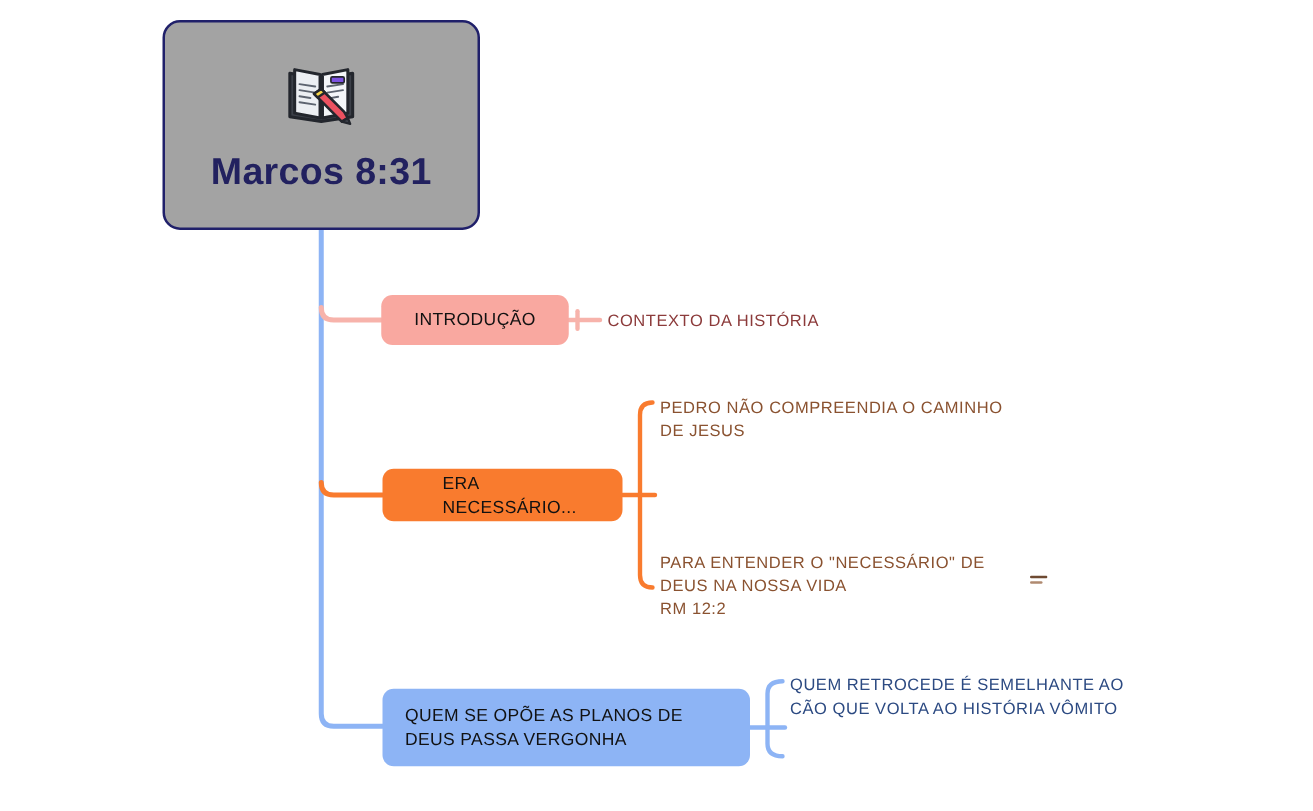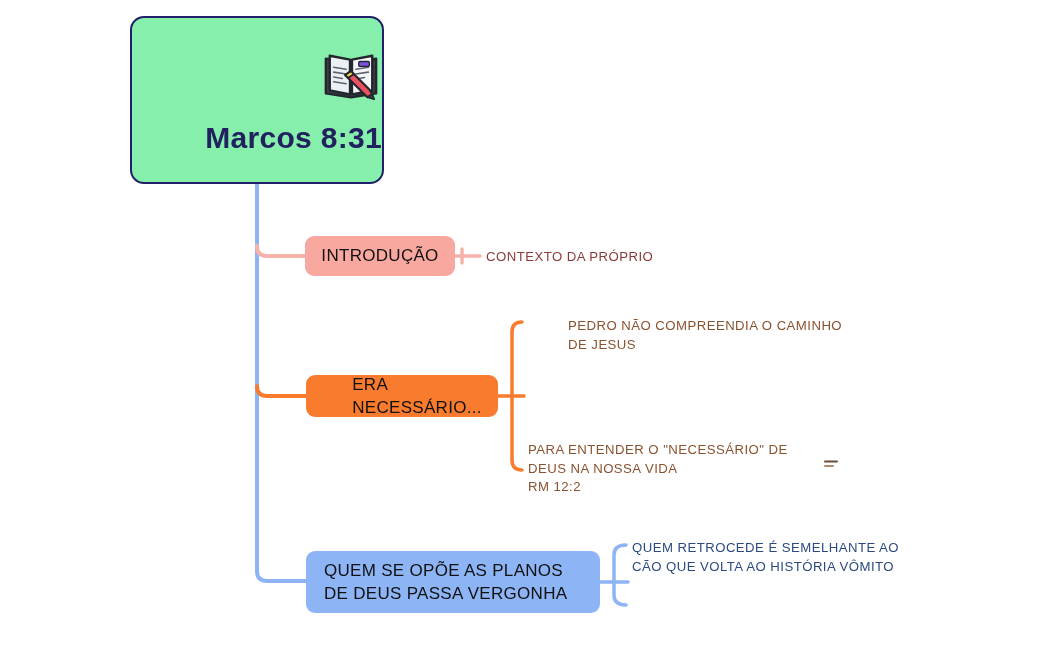--- a/index.html
+++ b/index.html
@@ -32,26 +32,26 @@
   }
 
   
   .root-node {
     position: absolute;
     left: 130px;
     top: 16px;
     width: 254px;
     height: 168px;
     box-sizing: border-box;
-    background: #86efac;
+    background: #a3a3a3;
     border: 2px solid #20206a;
     border-radius: 14px;
     display: flex;
     flex-direction: column;
-    align-items: flex-end;
+    align-items: center;
     justify-content: center;
   }
   .root-icon {
     width: 62px;
     height: 58px;
     margin-top: 6px;
     margin-bottom: 18px;
     display: block;
   }
   .root-title {
@@ -64,21 +64,21 @@
   }
 
   
   .node {
     position: absolute;
     box-sizing: border-box;
     border-radius: 9px;
     display: flex;
     align-items: center;
     color: #111111;
-    font-size: 17px;
+    font-size: 14px;
     letter-spacing: 0.3px;
     line-height: 1.38;
     padding: 0 18px;
   }
 
   .node-intro {
     left: 305px;
     top: 236px;
     width: 150px;
     height: 40px;
@@ -115,21 +115,21 @@
     font-size: 13.2px;
     letter-spacing: 0.45px;
     line-height: 1.42;
     white-space: pre-line;
   }
   .leaf-pink  { color: #8c3b3b; }
   .leaf-orange{ color: #8a5230; }
   .leaf-blue  { color: #2c4a82; }
 
   .leaf-contexto  { left: 486px; top: 248px; width: 240px; }
-  .leaf-o1 { left: 528px; top: 317px; width: 292px; margin-left: 40px; }
+  .leaf-o1 { left: 528px; top: 317px; width: 292px; }
   .leaf-o2 { left: 528px; top: 371px; width: 268px; }
   .leaf-o3 { left: 528px; top: 441px; width: 290px; }
   .leaf-b1 { left: 632px; top: 539px; width: 290px; }
   .leaf-b2 { left: 632px; top: 592px; width: 270px; }
 
   
   .note-icon {
     position: absolute;
     left: 824px;
     top: 459px;
@@ -198,21 +198,21 @@
   </div>
 
   <div class="node node-necessario">
     <span class="node-label">ERA NECESSÁRIO...</span>
   </div>
 
   <div class="node node-opoe">
     <span class="node-label">QUEM SE OPÕE AS PLANOS DE DEUS PASSA VERGONHA</span>
   </div>
 
-  <div class="leaf leaf-pink leaf-contexto">CONTEXTO DA PRÓPRIO</div>
+  <div class="leaf leaf-pink leaf-contexto">CONTEXTO DA HISTÓRIA</div>
 
   <div class="leaf leaf-orange leaf-o1">PEDRO NÃO COMPREENDIA O CAMINHO DE JESUS</div>
 
 
   <div class="leaf leaf-orange leaf-o3">PARA ENTENDER O "NECESSÁRIO" DE DEUS NA NOSSA VIDA
 RM 12:2</div>
 
   <svg class="note-icon" viewBox="0 0 14 10">
     <line x1="1" y1="2.5" x2="13" y2="2.5" stroke="#6e4a32" stroke-width="2" stroke-linecap="round"></line>
     <line x1="1" y1="7" x2="9" y2="7" stroke="#b08a70" stroke-width="2" stroke-linecap="round"></line>

